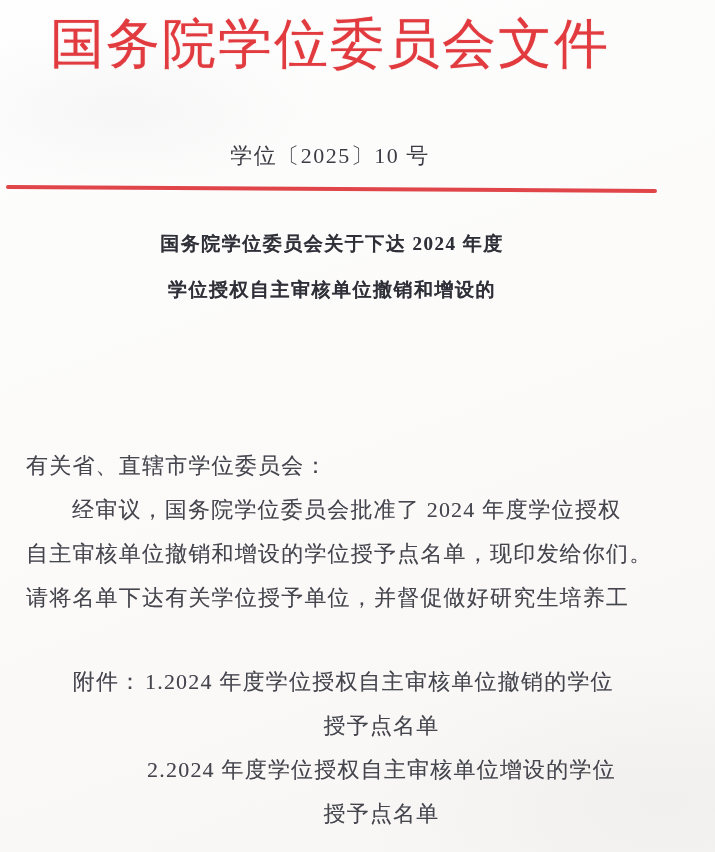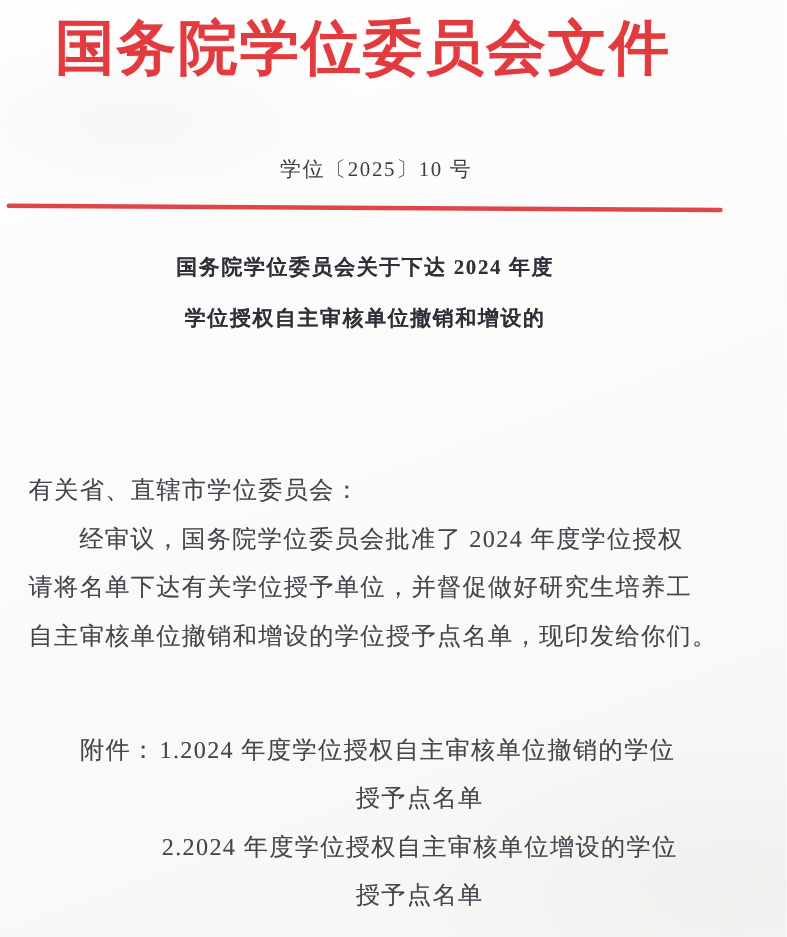--- a/index.html
+++ b/index.html
@@ -21,34 +21,34 @@
   }
 
   
   .letterhead {
     position: absolute;
     top: 8px;
     left: 0;
     width: 660px;            
     text-align: center;
     font-size: 54px;
-    font-weight: bold;
+    font-weight: normal;
     letter-spacing: 2px;
     color: #e13b3f;
     text-shadow: 0 0 1px rgba(225,59,63,0.55);
     white-space: nowrap;
   }
 
   .doc-number {
     position: absolute;
     top: 141px;
-    left: 12px;
+    left: 0;
     width: 660px;
     text-align: center;
-    font-size: 19px;
+    font-size: 22px;
     letter-spacing: 1.5px;
     color: #3c3c45;
     white-space: nowrap;
   }
 
   .red-rule {
     position: absolute;
     top: 185px;
     left: 6px;
     width: 651px;
@@ -68,21 +68,21 @@
     font-size: 19px;
     font-weight: bold;
     letter-spacing: 1.5px;
     line-height: 46px;
     color: #2f2f38;
     text-shadow: 0 0 0.5px rgba(47,47,56,0.5);
   }
 
   .body-text {
     position: absolute;
-    top: 424px;
+    top: 444px;
     left: 26px;
     right: 22px;
     font-size: 22px;
     letter-spacing: 1.2px;
     line-height: 44px;
     color: #45454e;
     text-shadow: 0 0 0.6px rgba(69,69,78,0.35);
   }
 
   .para-line.indent { padding-left: 46px; }
@@ -117,22 +117,22 @@
   <div class="red-rule"></div>
 
   <div class="notice-title">
     <div class="title-line">国务院学位委员会关于下达 2024 年度</div>
     <div class="title-line">学位授权自主审核单位撤销和增设的</div>
   </div>
 
   <div class="body-text">
     <div class="salutation">有关省、直辖市学位委员会：</div>
     <div class="para-line indent">经审议，国务院学位委员会批准了 2024 年度学位授权</div>
+    <div class="para-line">自主审核单位撤销和增设的学位授予点名单，现印发给你们。</div>
     <div class="para-line">请将名单下达有关学位授予单位，并督促做好研究生培养工</div>
-    <div class="para-line">自主审核单位撤销和增设的学位授予点名单，现印发给你们。</div>
   </div>
 
   <div class="attachments">
     <div class="att-row">
       <span class="att-label">附件：</span>
       <span>1.2024 年度学位授权自主审核单位撤销的学位</span>
     </div>
     <div class="att-cont">授予点名单</div>
     <div class="att-first">2.2024 年度学位授权自主审核单位增设的学位</div>
     <div class="att-cont">授予点名单</div>

